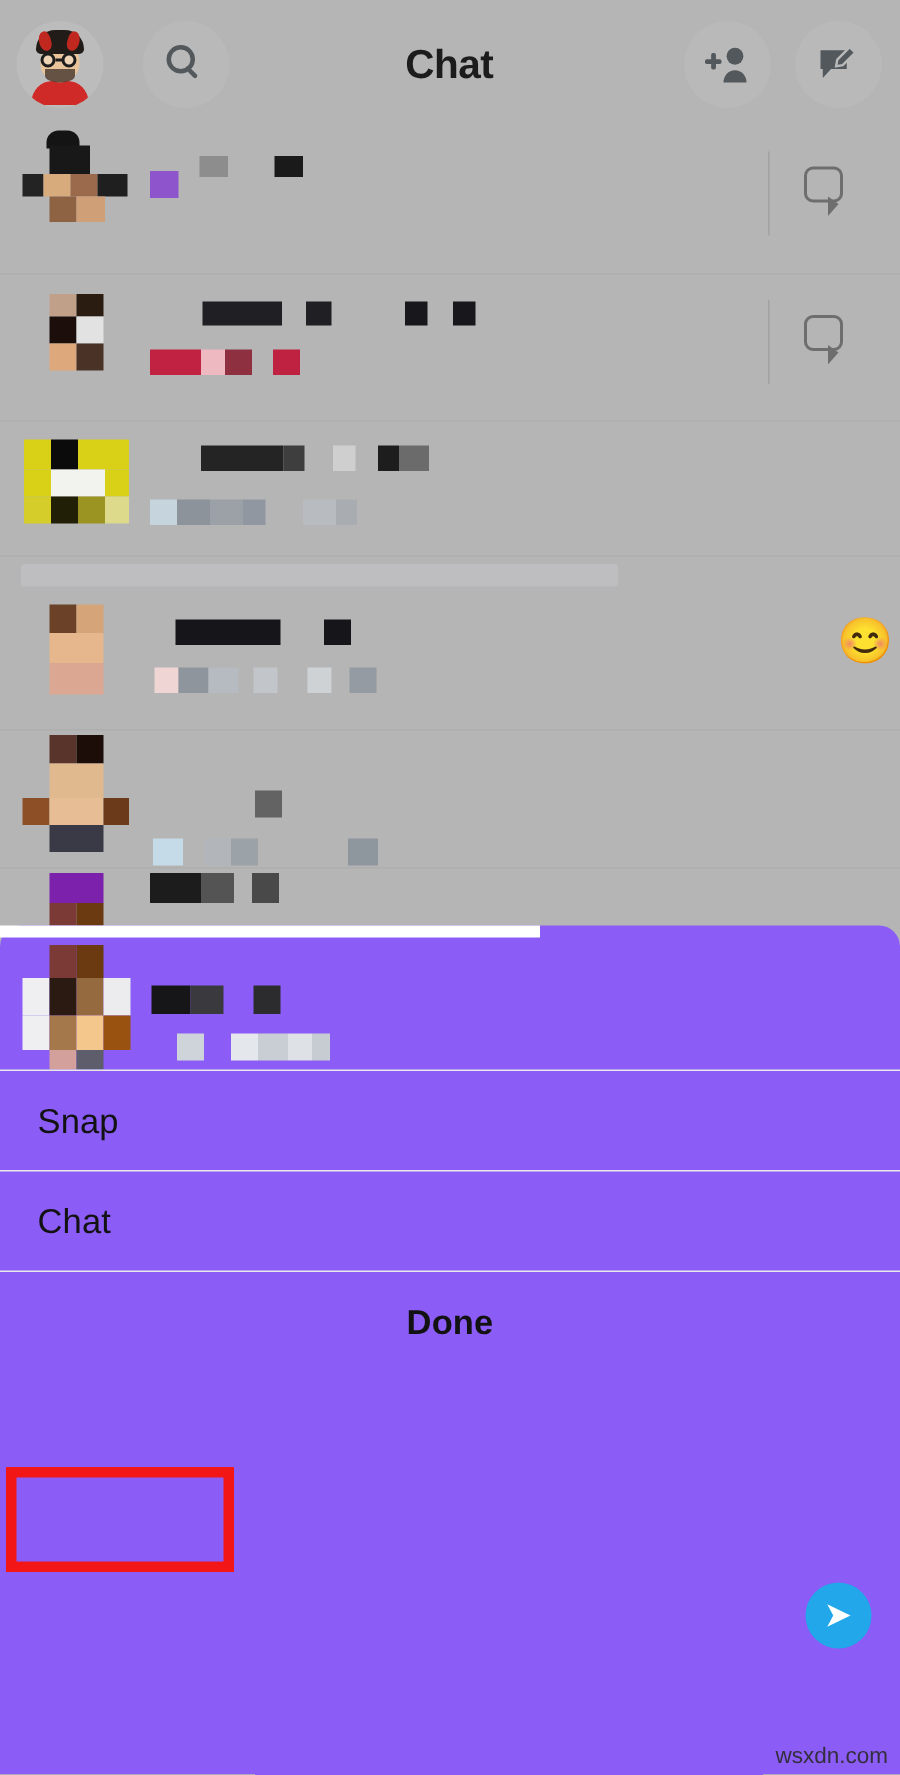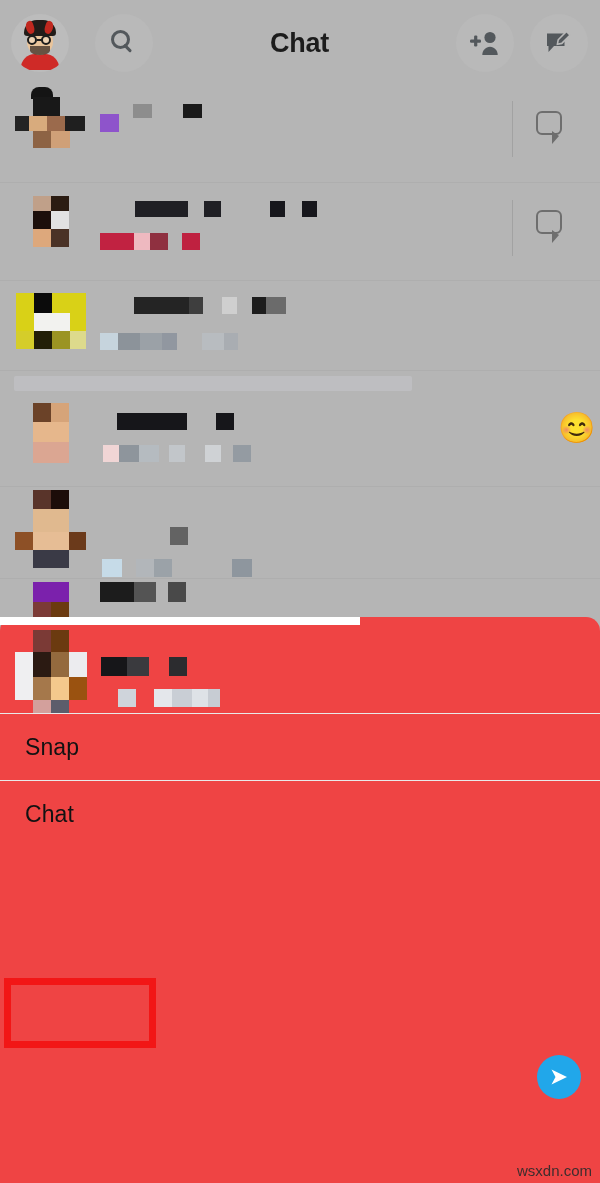--- a/index.html
+++ b/index.html
@@ -75,21 +75,21 @@
   .bubble-icon { position:absolute; width:26px; height:24px;
                  border:2.4px solid #6e6e6e; border-radius:6px; }
   .bubble-tail { position:absolute; width:0; height:0;
                  border-left:7px solid #6e6e6e; border-top:5px solid transparent;
                  border-bottom:8px solid transparent; }
   .emoji { position:absolute; font-size:30px; line-height:1; }
 
   
   #sheet {
     position:absolute; left:0; right:0; top:617px; bottom:0;
-    background:#ef4444;
+    background:#8b5cf6;
     border-radius:14px 14px 0 0;
   }
   #sheet-notch {
     position:absolute; left:0; top:0; width:360px; height:8px; background:#ffffff;
   }
   #sheet-head {
     position:absolute; left:0; top:0; width:600px; height:96px;
     overflow:hidden;
   }
   .menu-item {
@@ -320,20 +320,23 @@
       </div>
 
       <div class="menu-item">
         <span class="menu-label">Chat</span>
       </div>
 
 
 
 
 
+      <div class="menu-item centered">
+        <span class="menu-label">Done</span>
+      </div>
     </div>
 
     <div id="highlight-box"></div>
   </div>
 
   <div id="send-btn">
     <svg width="24" height="24" viewBox="0 0 24 24">
       <path d="M4.5 4.5 L20 12 L4.5 19.5 L8.5 12 Z" fill="#ffffff"></path>
     </svg>
   </div>

